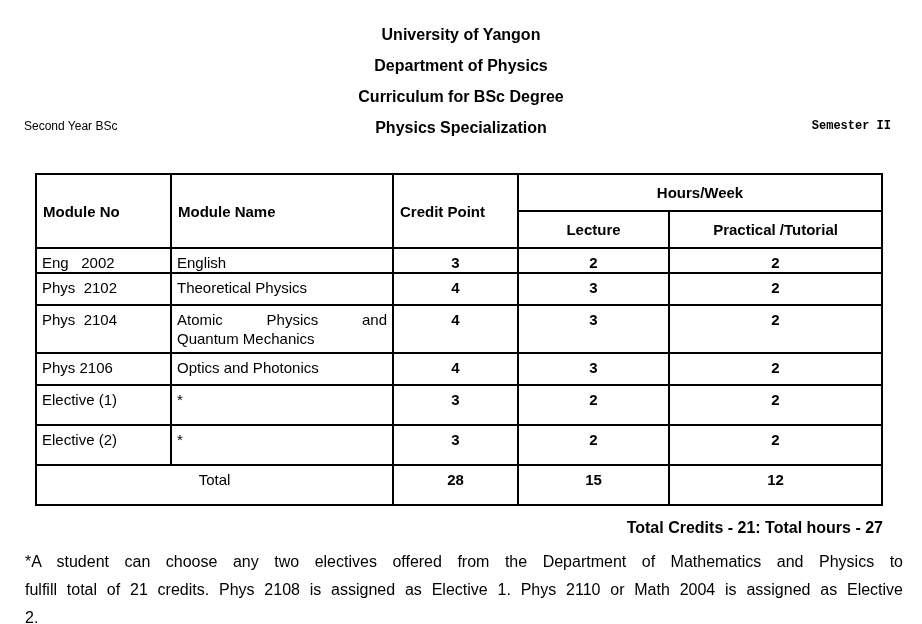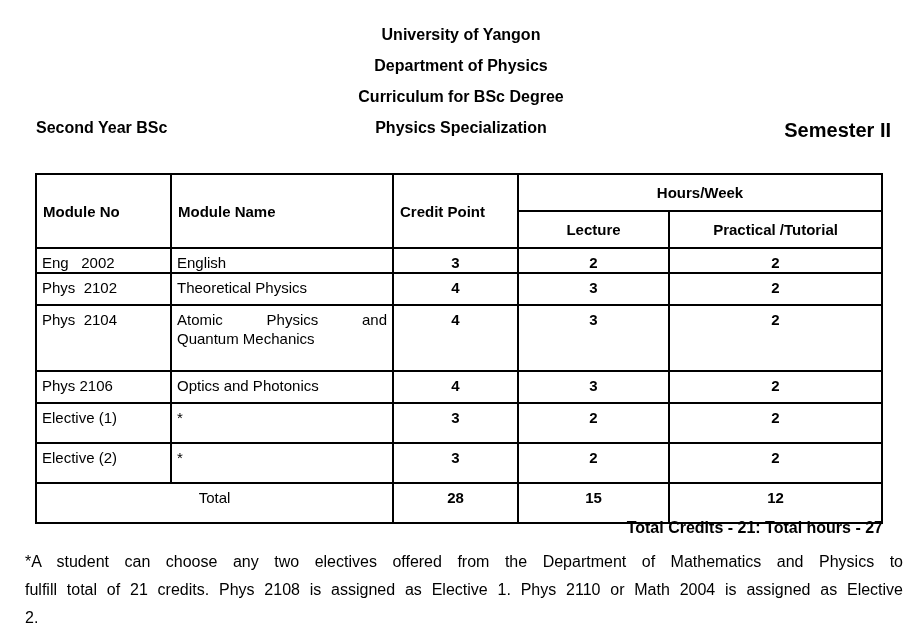--- a/index.html
+++ b/index.html
@@ -13,36 +13,36 @@
   .page { position: relative; width: 922px; height: 624px; background: #ffffff; }
 
   
   .center-line {
     position: absolute; left: 0; right: 0;
     text-align: center; font-weight: bold; font-size: 16px; line-height: 17px;
   }
   .t1 { top: 26px; }
   .t2 { top: 57px; }
   .t3 { top: 88px; }
-  .sub-left  { position: absolute; left: 36px;  top: 119px; font-weight: bold; font-size: 16px; }
+  .sub-left  { position: absolute; left: 24px;  top: 119px; font-weight: normal; font-size: 12px; }
   .sub-center{ position: absolute; left: 0; right: 0; top: 119px; text-align: center; font-weight: bold; font-size: 16px; }
-  .sub-right { position: absolute; right: 31px; top: 119px; font-weight: bold; font-size: 20px; }
+  .sub-right { position: absolute; right: 31px; top: 119px; font-weight: bold; font-size: 12px; font-family: Liberation Mono, monospace; }
 
   
   table.curr {
     position: absolute; left: 35px; top: 173px;
     width: 846px; table-layout: fixed; border-collapse: collapse;
     font-size: 15px; line-height: 19px;
   }
   .curr th, .curr td { border: 2px solid #000000; }
   .curr th { font-weight: bold; padding: 8px 6px; vertical-align: middle; }
   .curr td { padding: 4px 5px 0 5px; vertical-align: top; }
   .h1 { height: 34px; }
   .h2 { height: 33px; }
-  .r30 { height: 22px; } .r31 { height: 32px; } .r59 { height: 66px; } .r32 { height: 40px; }
+  .r30 { height: 22px; } .r31 { height: 32px; } .r59 { height: 48px; } .r32 { height: 40px; }
   .al { text-align: left; }
   .ac { text-align: center; }
   .num { text-align: center; font-weight: bold; }
   .pre { white-space: pre; }
   .justify-line { text-align: justify; text-align-last: justify; }
 
   
   .summary {
     position: absolute; top: 519px; right: 39px;
     font-weight: bold; font-size: 16px;

